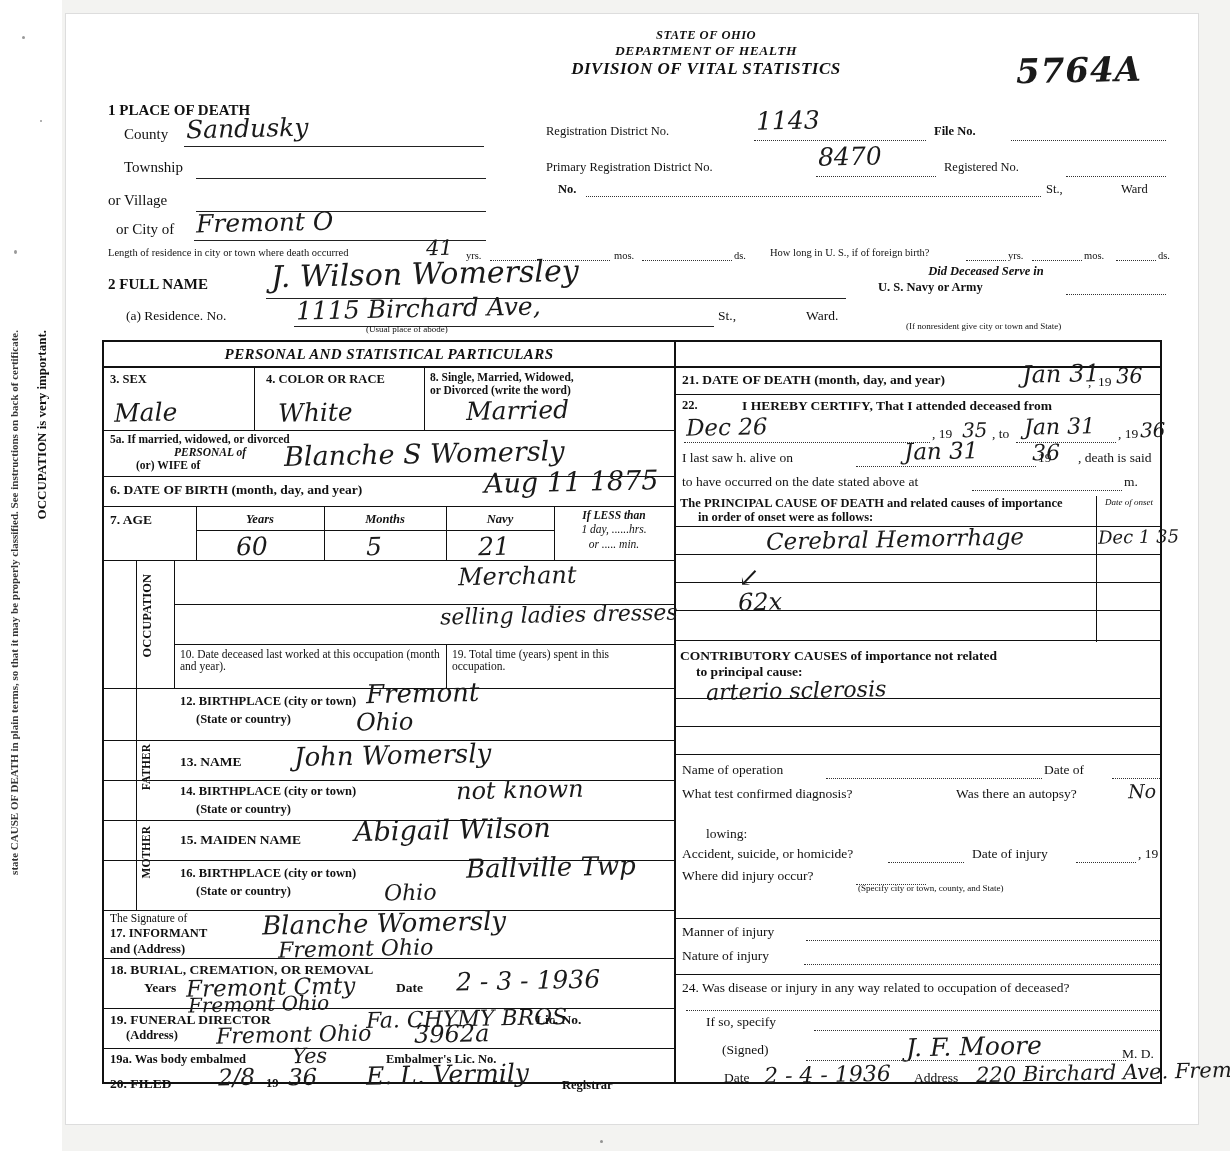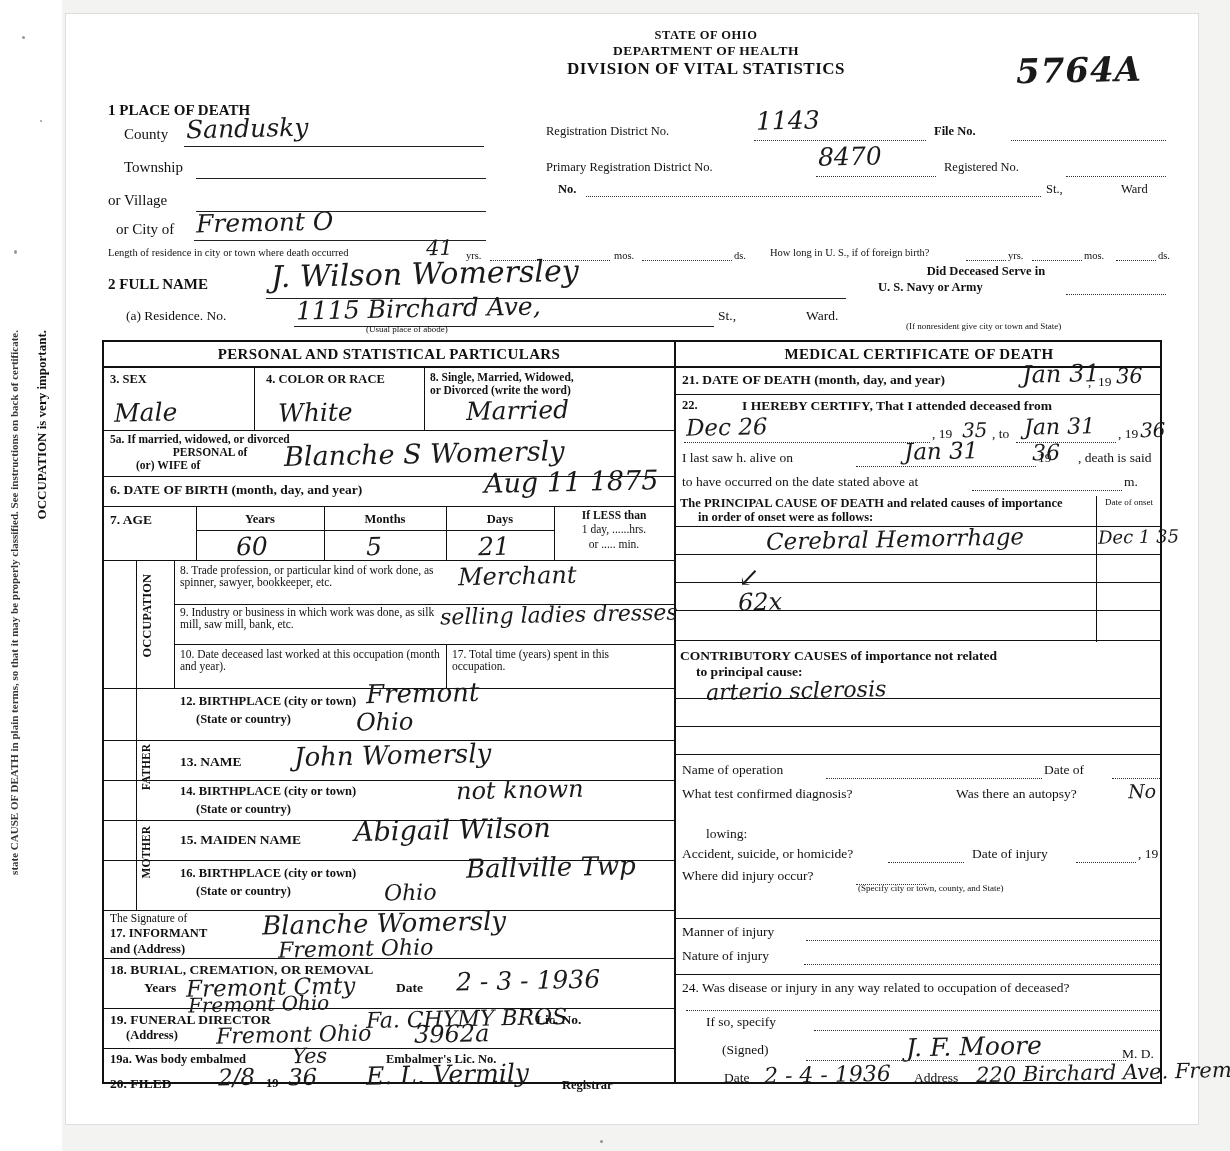--- a/index.html
+++ b/index.html
@@ -19,21 +19,21 @@
   .line{position:absolute;background:#111;}
   .dotline{position:absolute;border-bottom:1px dotted #333;}
   .thin{position:absolute;border-bottom:1px solid #222;}
   .tiny{font-size:10.5px;line-height:1.15;}
   .xtiny{font-size:9px;line-height:1.1;}
   .s11{font-size:11.5px;}
   .s12{font-size:12.5px;}
   .s13{font-size:13.5px;}
   .s15{font-size:15px;}
   .s17{font-size:17px;}
-  .center{text-align:center;}
+  .center{text-align:center;font-style:italic;}
   .vert{writing-mode:vertical-rl;transform:rotate(180deg);}
   .sideNote{position:absolute;left:8px;top:330px;width:30px;height:440px;}
   .sideNote span{writing-mode:vertical-rl;transform:rotate(180deg);font-size:12.5px;font-weight:bold;white-space:nowrap;}
   .sideNote2 span{writing-mode:vertical-rl;transform:rotate(180deg);font-size:12px;white-space:nowrap;}
   .hdr{letter-spacing:.5px;}
   .speck{position:absolute;background:#333;border-radius:50%;opacity:.5;}
 </style>
 </head>
 <body>
 
@@ -131,21 +131,20 @@
     <div class="line" style="left:36px;top:326px;width:2px;height:744px"></div>
     <div class="line" style="left:1094px;top:326px;width:2px;height:744px"></div>
     <div class="line" style="left:36px;top:1068px;width:1060px;height:2px"></div>
 
     <div class="line" style="left:608px;top:326px;width:2px;height:744px"></div>
 
     <div class="line" style="left:36px;top:352px;width:1060px;height:2px"></div>
 
     <div class="abs b s15 center" style="left:40px;top:332px;width:566px;letter-spacing:.4px">PERSONAL AND STATISTICAL PARTICULARS</div>
 
-    <div class="abs b s15 center" style="left:612px;top:332px;width:482px;letter-spacing:.4px">MEDICAL CERTIFICATE OF DEATH</div>
 
     <div class="line" style="left:36px;top:416px;width:572px;height:1px"></div>
     <div class="line" style="left:188px;top:354px;width:1px;height:62px"></div>
     <div class="line" style="left:358px;top:354px;width:1px;height:62px"></div>
     <div class="abs b s12" style="left:44px;top:358px">3. SEX</div>
     <div class="abs hand big" style="left:48px;top:384px">Male</div>
     <div class="abs b s12" style="left:200px;top:358px">4. COLOR OR RACE</div>
     <div class="abs hand big" style="left:212px;top:384px">White</div>
     <div class="abs b s11" style="left:364px;top:357px">8. Single, Married, Widowed,</div>
     <div class="abs b s11" style="left:364px;top:370px">or Divorced (write the word)</div>
@@ -163,43 +162,41 @@
 
     <div class="line" style="left:36px;top:546px;width:572px;height:1px"></div>
     <div class="line" style="left:130px;top:492px;width:1px;height:54px"></div>
     <div class="line" style="left:258px;top:492px;width:1px;height:54px"></div>
     <div class="line" style="left:380px;top:492px;width:1px;height:54px"></div>
     <div class="line" style="left:488px;top:492px;width:1px;height:54px"></div>
     <div class="line" style="left:130px;top:516px;width:358px;height:1px"></div>
     <div class="abs b s13" style="left:44px;top:498px">7. AGE</div>
     <div class="abs b s12 center" style="left:132px;top:498px;width:124px">Years</div>
     <div class="abs b s12 center" style="left:260px;top:498px;width:118px">Months</div>
-    <div class="abs b s12 center" style="left:382px;top:498px;width:104px">Days</div>
+    <div class="abs b s12 center" style="left:382px;top:498px;width:104px">Navy</div>
     <div class="abs b s11 center" style="left:490px;top:495px;width:116px">If LESS than</div>
     <div class="abs s11 center" style="left:490px;top:509px;width:116px">1 day, ......hrs.</div>
     <div class="abs s11 center" style="left:490px;top:524px;width:116px">or ..... min.</div>
     <div class="abs hand big" style="left:170px;top:518px">60</div>
     <div class="abs hand big" style="left:300px;top:518px">5</div>
     <div class="abs hand big" style="left:412px;top:518px">21</div>
 
     <div class="line" style="left:36px;top:674px;width:572px;height:1px"></div>
     <div class="line" style="left:70px;top:546px;width:1px;height:128px"></div>
     <div class="line" style="left:108px;top:546px;width:1px;height:128px"></div>
     <div class="abs" style="left:74px;top:560px;height:110px;width:30px">
       <span class="b s12 vert" style="display:inline-block">OCCUPATION</span>
     </div>
     <div class="line" style="left:108px;top:590px;width:500px;height:1px"></div>
     <div class="line" style="left:108px;top:630px;width:500px;height:1px"></div>
     <div class="line" style="left:380px;top:630px;width:1px;height:44px"></div>
-    <div class="abs s11" style="left:114px;top:550px;width:270px;line-height:1.05">8.  Trade  profession, or particular kind of work done, as spinner, sawyer, bookkeeper, etc.</div>
     <div class="abs hand" style="left:392px;top:548px;font-size:24px">Merchant</div>
-    <div class="abs s11" style="left:114px;top:592px;width:270px;line-height:1.05">9. Industry or business in which work was done, as silk mill, saw mill, bank, etc.</div>
     <div class="abs hand" style="left:374px;top:588px;font-size:22px">selling ladies dresses</div>
     <div class="abs s11" style="left:114px;top:634px;width:262px;line-height:1.05">10. Date deceased last worked at this occupation (month and year).</div>
-    <div class="abs s11" style="left:386px;top:634px;width:212px;line-height:1.05">17. Total time (years) spent in this occupation.</div>
+    <div class="abs s11" style="left:386px;top:634px;width:212px;line-height:1.05">19. Total time (years) spent in this occupation.</div>
 
     <div class="line" style="left:36px;top:726px;width:572px;height:1px"></div>
     <div class="abs b s12" style="left:114px;top:680px">12. BIRTHPLACE (city or town)</div>
     <div class="abs b s12" style="left:130px;top:698px">(State or country)</div>
     <div class="abs hand" style="left:300px;top:664px;font-size:26px">Fremont</div>
     <div class="abs hand" style="left:290px;top:694px;font-size:24px">Ohio</div>
 
     <div class="line" style="left:70px;top:674px;width:1px;height:222px"></div>
     <div class="line" style="left:108px;top:726px;width:500px;height:0px"></div>
     <div class="abs" style="left:74px;top:730px;height:84px;width:30px">

